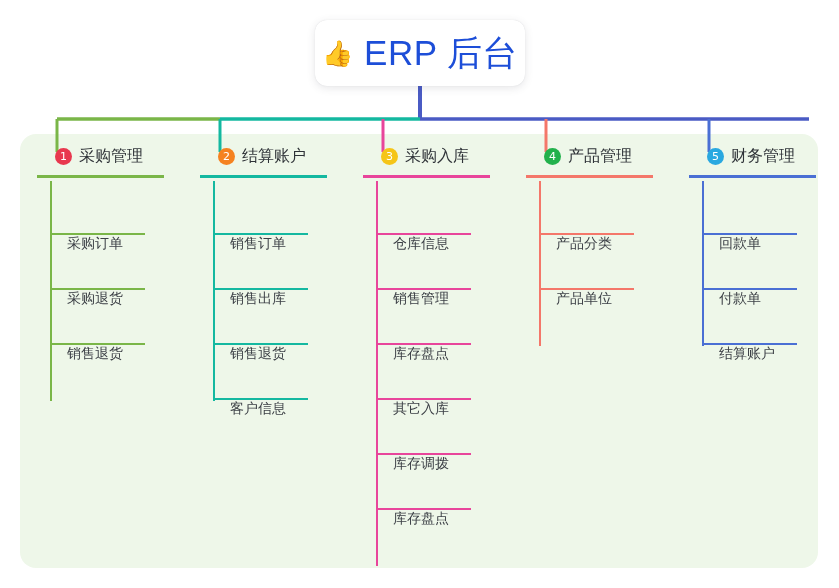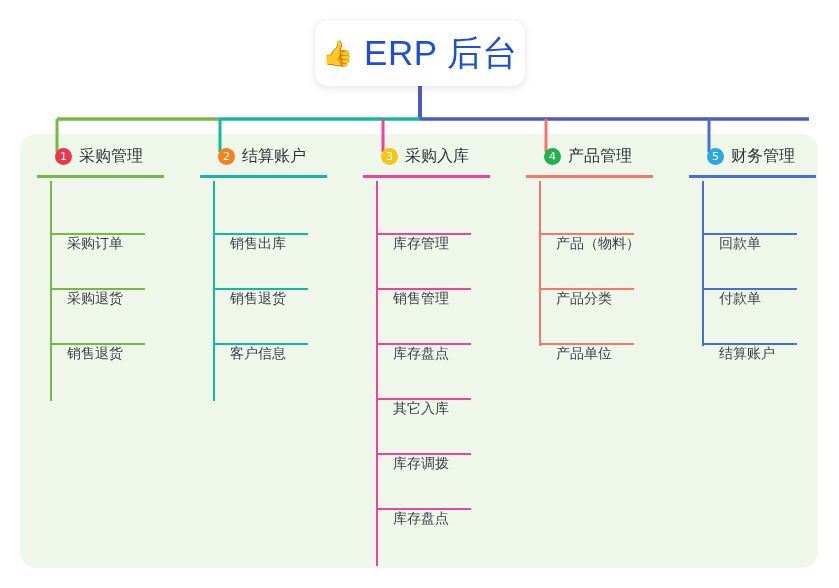--- a/index.html
+++ b/index.html
@@ -211,20 +211,24 @@
 
     <div class="column col-1">
       <div class="branch-head">
         <span class="badge" style="background: rgb(245, 130, 32);">2</span>
         <span class="branch-label">结算账户</span>
         <span class="branch-rule" style="background: rgb(20, 184, 160);"></span>
       </div>
       <div class="leaves">
           <span class="leaf-spine" style="background: rgb(20, 184, 160); height: 220px;"></span>
           <div class="leaf">
+            <span class="leaf-label">销售订单</span>
+            <span class="leaf-rule" style="background: rgb(20, 184, 160);"></span>
+          </div>
+          <div class="leaf">
             <span class="leaf-label">销售出库</span>
             <span class="leaf-rule" style="background: rgb(20, 184, 160);"></span>
           </div>
           <div class="leaf">
             <span class="leaf-label">销售退货</span>
             <span class="leaf-rule" style="background: rgb(20, 184, 160);"></span>
           </div>
           <div class="leaf">
             <span class="leaf-label">客户信息</span>
             <span class="leaf-rule" style="background: rgb(20, 184, 160);"></span>
@@ -234,21 +238,21 @@
 
     <div class="column col-2">
       <div class="branch-head">
         <span class="badge" style="background: rgb(245, 197, 24);">3</span>
         <span class="branch-label">采购入库</span>
         <span class="branch-rule" style="background: rgb(232, 69, 155);"></span>
       </div>
       <div class="leaves">
           <span class="leaf-spine" style="background: rgb(232, 69, 155); height: 385px;"></span>
           <div class="leaf">
-            <span class="leaf-label">库存管理</span>
+            <span class="leaf-label">仓库信息</span>
             <span class="leaf-rule" style="background: rgb(232, 69, 155);"></span>
           </div>
           <div class="leaf">
             <span class="leaf-label">销售管理</span>
             <span class="leaf-rule" style="background: rgb(232, 69, 155);"></span>
           </div>
           <div class="leaf">
             <span class="leaf-label">库存盘点</span>
             <span class="leaf-rule" style="background: rgb(232, 69, 155);"></span>
           </div>
@@ -269,24 +273,20 @@
 
     <div class="column col-3">
       <div class="branch-head">
         <span class="badge" style="background: rgb(34, 177, 76);">4</span>
         <span class="branch-label">产品管理</span>
         <span class="branch-rule" style="background: rgb(244, 119, 106);"></span>
       </div>
       <div class="leaves">
           <span class="leaf-spine" style="background: rgb(244, 119, 106); height: 165px;"></span>
           <div class="leaf">
-            <span class="leaf-label">产品（物料）</span>
-            <span class="leaf-rule" style="background: rgb(244, 119, 106);"></span>
-          </div>
-          <div class="leaf">
             <span class="leaf-label">产品分类</span>
             <span class="leaf-rule" style="background: rgb(244, 119, 106);"></span>
           </div>
           <div class="leaf">
             <span class="leaf-label">产品单位</span>
             <span class="leaf-rule" style="background: rgb(244, 119, 106);"></span>
           </div>
         </div>
     </div>
 

